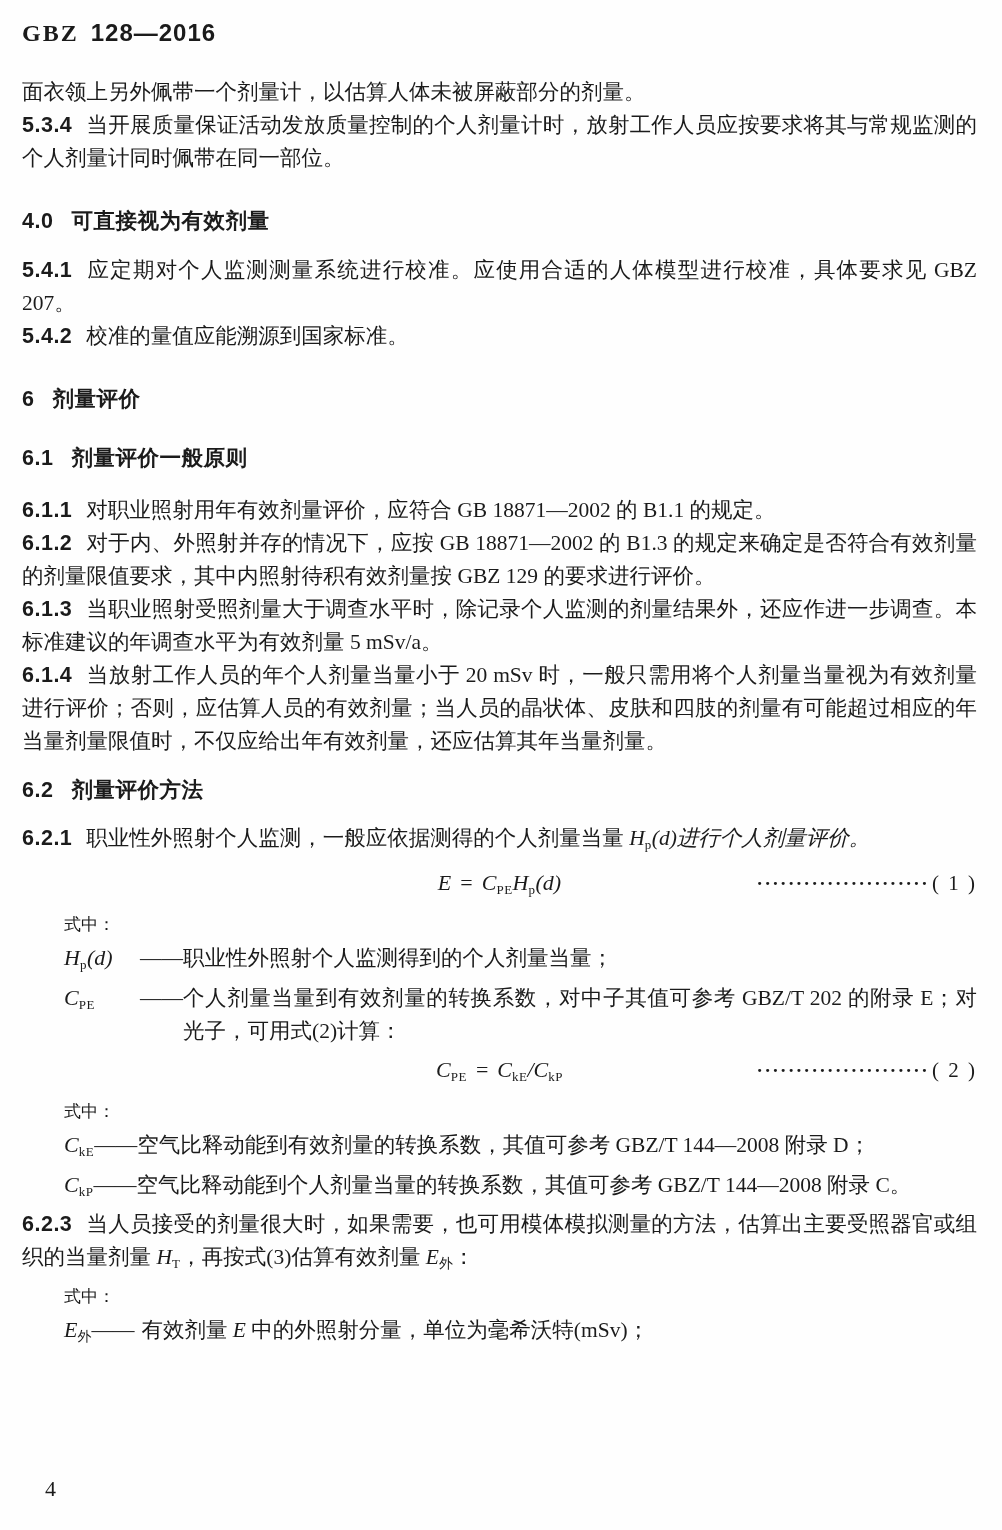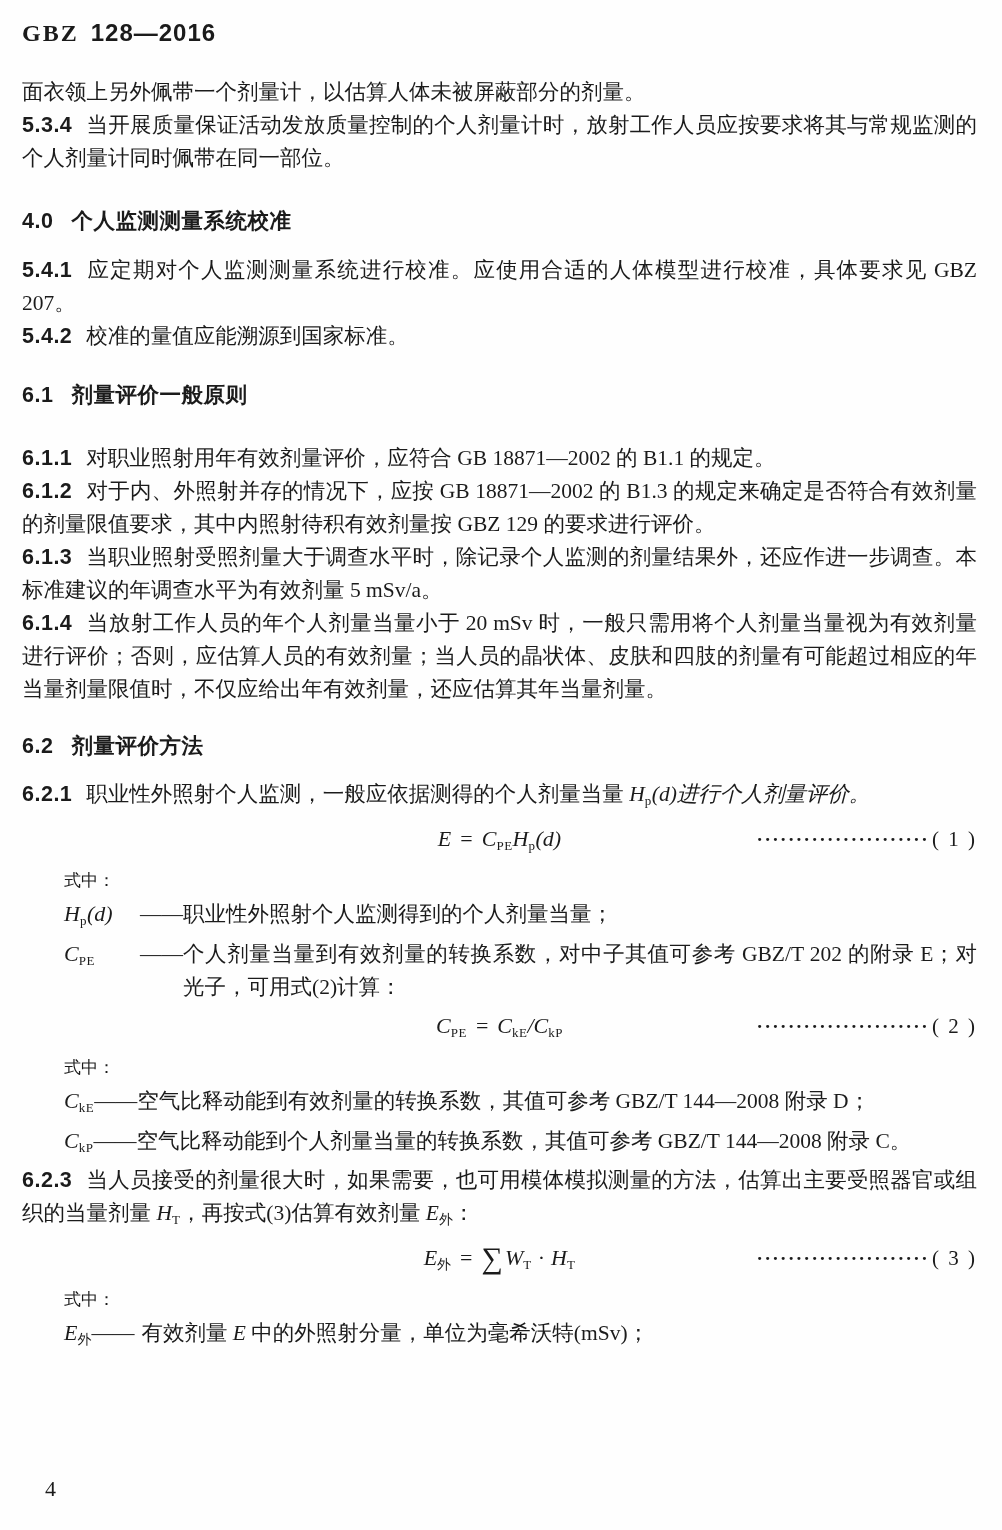--- a/index.html
+++ b/index.html
@@ -31,22 +31,22 @@
   }
   h2.sec, h3.sec {
     font-family:"Liberation Sans",sans-serif;
     font-weight:bold; font-size:21.5px; line-height:33px;
     letter-spacing:0.5px;
   }
   h2.sec .num, h3.sec .num { margin-right:18px; }
   .mt-intro { margin-top:28px; }
   .h54 { margin-top:30px; margin-bottom:16px; }
   .h6  { margin-top:30px; }
-  .h61 { margin-top:26px; margin-bottom:30px; }
-  .h62 { margin-top:24px; margin-bottom:15px; }
+  .h61 { margin-top:26px; margin-bottom:19px; }
+  .h62 { margin-top:16px; margin-bottom:15px; }
   
   .v { font-style:italic; font-family:"Liberation Serif",serif; }
   sub.vs { font-size:13px; font-style:normal; letter-spacing:0.5px; vertical-align:-4px; }
   sub.vc { font-size:14px; font-style:normal; vertical-align:-4px; }
   
   .eq-row {
     position:relative; text-align:center;
     line-height:36px; margin-top:4px;
     font-size:22px;
   }
@@ -81,26 +81,27 @@
 
   <div class="hdr">
     <span class="gbz">GBZ</span><span class="codeno">128—2016</span>
   </div>
 
   <p class="body mt-intro">面衣领上另外佩带一个剂量计，以估算人体未被屏蔽部分的剂量。</p>
 
 
   <p class="body"><span class="num">5.3.4</span><span>当开展质量保证活动发放质量控制的个人剂量计时，放射工作人员应按要求将其与常规监测的个人剂量计同时佩带在同一部位。</span></p>
 
-  <h3 class="sec h54"><span class="num">4.0</span><span>个人监测测量系统校准</span></h3>
+  <h3 class="sec h54"><span class="num">4.0</span><span>可直接视为有效剂量</span></h3>
 
   <p class="body"><span class="num">5.4.1</span><span>应定期对个人监测测量系统进行校准。应使用合适的人体模型进行校准，具体要求见 GBZ 207。</span></p>
 
   <p class="body"><span class="num">5.4.2</span><span>校准的量值应能溯源到国家标准。</span></p>
 
+  <h2 class="sec h6"><span class="num">6</span><span>剂量评价</span></h2>
 
   <h3 class="sec h61"><span class="num">6.1</span><span>剂量评价一般原则</span></h3>
 
   <p class="body"><span class="num">6.1.1</span><span>对职业照射用年有效剂量评价，应符合 GB 18871—2002 的 B1.1 的规定。</span></p>
 
   <p class="body"><span class="num">6.1.2</span><span>对于内、外照射并存的情况下，应按 GB 18871—2002 的 B1.3 的规定来确定是否符合有效剂量的剂量限值要求，其中内照射待积有效剂量按 GBZ 129 的要求进行评价。</span></p>
 
   <p class="body"><span class="num">6.1.3</span><span>当职业照射受照剂量大于调查水平时，除记录个人监测的剂量结果外，还应作进一步调查。本标准建议的年调查水平为有效剂量 5 mSv/a。</span></p>
 
   <p class="body"><span class="num">6.1.4</span><span>当放射工作人员的年个人剂量当量小于 20 mSv 时，一般只需用将个人剂量当量视为有效剂量进行评价；否则，应估算人员的有效剂量；当人员的晶状体、皮肤和四肢的剂量有可能超过相应的年当量剂量限值时，不仅应给出年有效剂量，还应估算其年当量剂量。</span></p>
@@ -143,24 +144,20 @@
   </div>
 
   <div class="def">
     <span class="term"><span class="v">C</span><sub class="vs">kP</sub></span>
     <span class="dash">——</span>
     <span class="desc">空气比释动能到个人剂量当量的转换系数，其值可参考 GBZ/T 144—2008 附录 C。</span>
   </div>
 
   <p class="body"><span class="num">6.2.3</span><span>当人员接受的剂量很大时，如果需要，也可用模体模拟测量的方法，估算出主要受照器官或组织的当量剂量 </span><span class="v">H</span><sub class="vs">T</sub><span>，再按式(3)估算有效剂量 </span><span class="v">E</span><sub class="vc">外</sub><span>：</span></p>
 
-  <div class="eq-row">
-    <span class="eq"><span class="v">E</span><sub class="vc">外</sub><span class="rel">=</span><span class="sum">∑</span><span class="v">W</span><sub class="vs">T</sub><span class="op">·</span><span class="v">H</span><sub class="vs">T</sub></span>
-    <span class="leader"><span class="dots">······················</span><span class="eqn">( 3 )</span></span>
-  </div>
 
   <div class="where">式中：</div>
 
   <div class="def">
     <span class="term"><span class="v">E</span><sub class="vc">外</sub></span>
     <span class="dash">——</span>
     <span class="desc gap"><span>有效剂量 </span><span class="v">E</span><span> 中的外照射分量，单位为毫希沃特(mSv)；</span></span>
   </div>
 
   <div class="pagenum">4</div>

